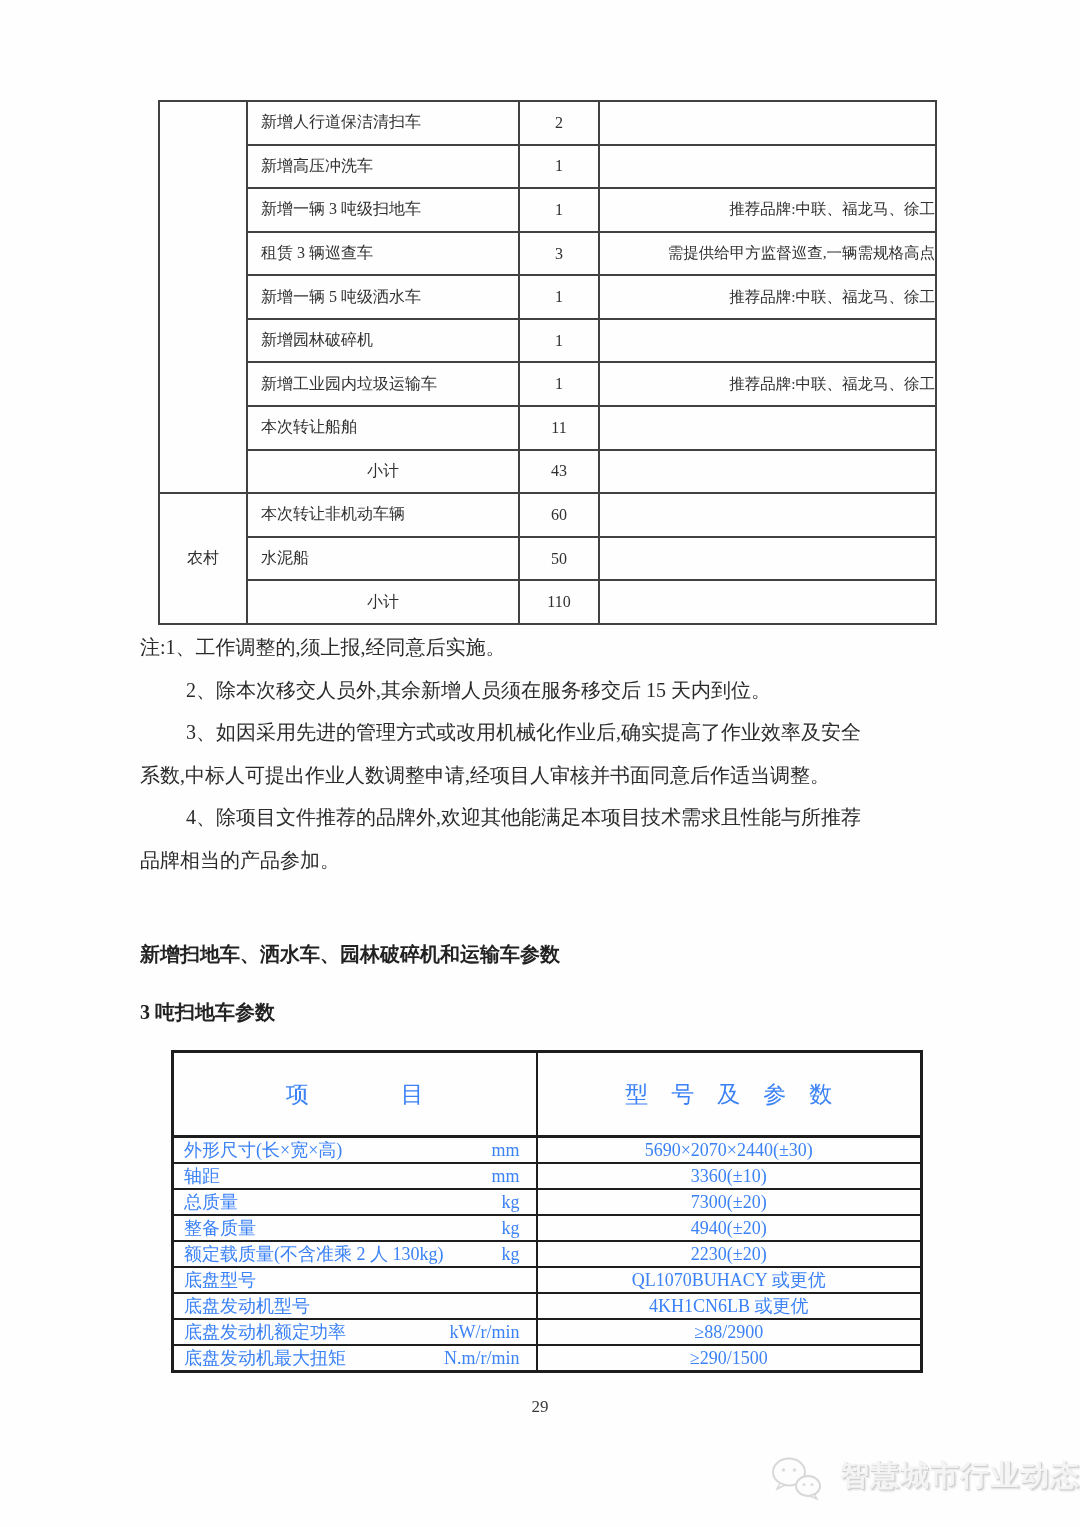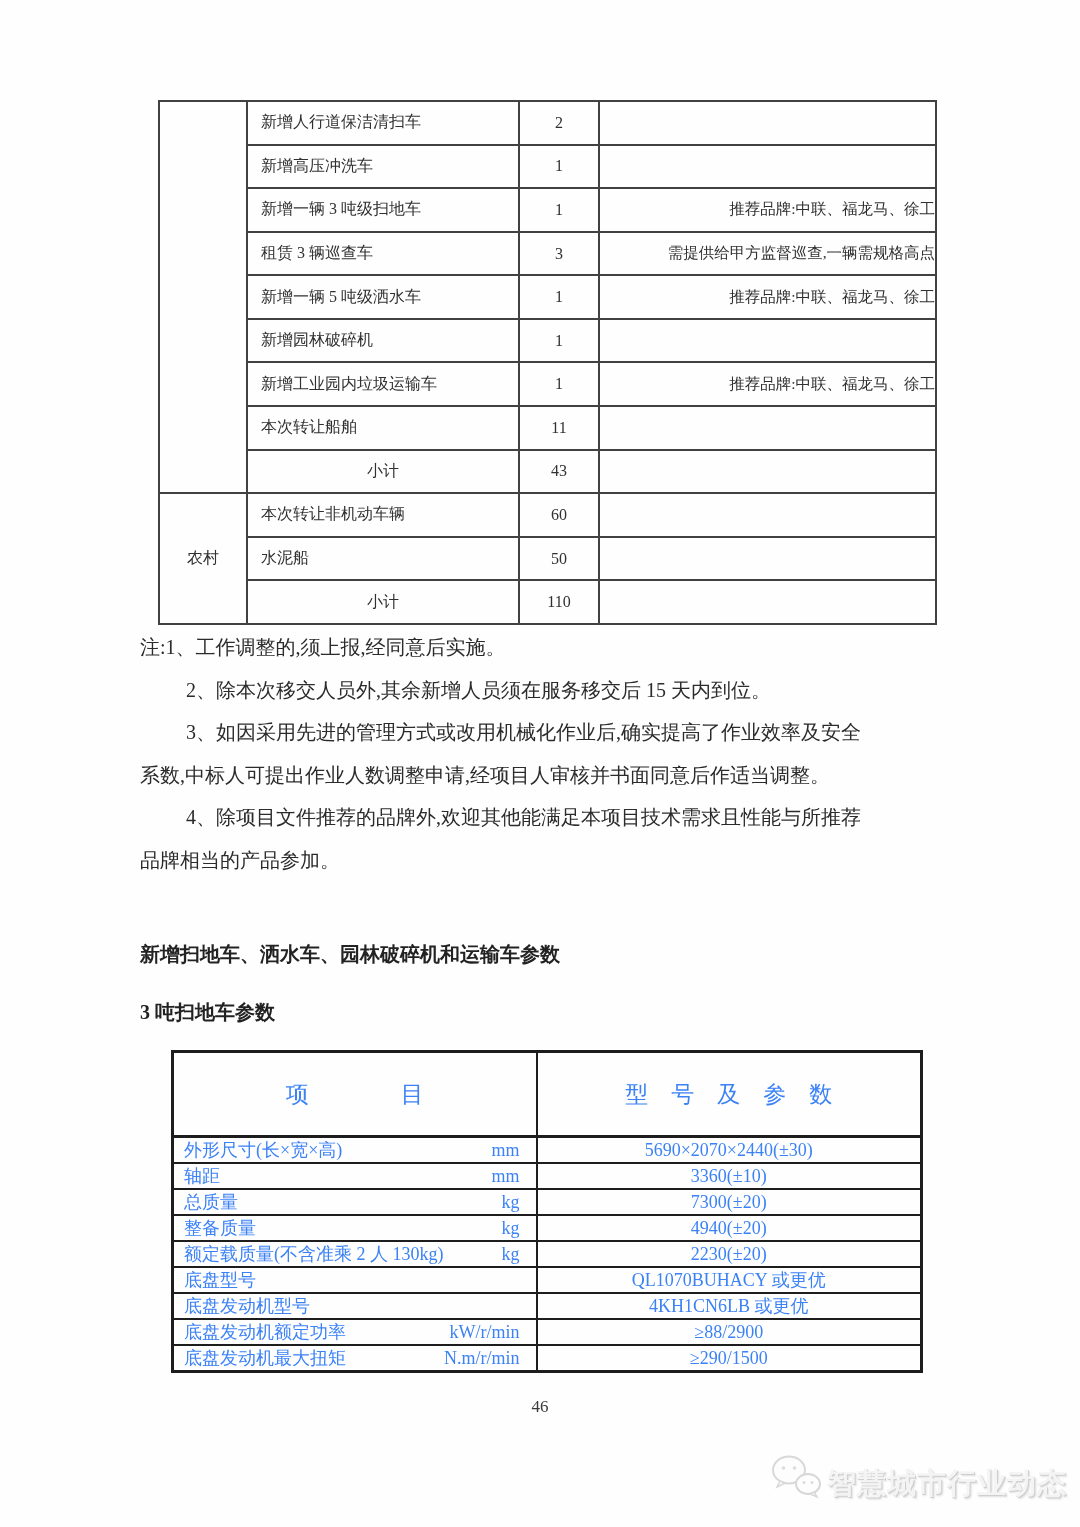--- a/index.html
+++ b/index.html
@@ -62,21 +62,21 @@
 
   
   .pagenum {
     position:absolute; left:0; top:1397px; width:1080px;
     text-align:center; font-size:17px; color:#3a3a3a;
   }
 
   
   .footer {
     position:absolute; left:770px; top:1456px; height:48px;
-    display:flex; align-items:flex-end; gap:5px;
+    display:flex; align-items:flex-start; gap:18px;
   }
   .footer .wm-text {
     font-size:29px; font-weight:bold; letter-spacing:1px;
     color:#f4f4f4;
     text-shadow:1px 1px 0 #cfcfcf, 2px 2px 2px #dedede;
     white-space:nowrap;
     font-family:"Liberation Sans", sans-serif;
   }
 </style>
 </head>
@@ -254,21 +254,21 @@
           <div class="lblwrap">
             <span>底盘发动机最大扭矩</span>
             <span>N.m/r/min</span>
           </div>
         </td>
       <td class="val">≥290/1500</td>
     </tr>
   </tbody>
 </table>
 
-<div class="pagenum">46</div>
+<div class="pagenum">29</div>
 
 <div class="footer">
   <span>
     <svg width="52" height="46" viewBox="0 0 52 46">
       <ellipse cx="19" cy="16" rx="16" ry="13.5" fill="#fdfdfd" stroke="#d8d8d8" stroke-width="2"></ellipse>
       <path d="M10 27 L7 33 L15 29 Z" fill="#fdfdfd" stroke="#d8d8d8" stroke-width="1.5"></path>
       <circle cx="13.5" cy="14" r="1.8" fill="#dcdcdc"></circle>
       <circle cx="24.5" cy="14" r="1.8" fill="#dcdcdc"></circle>
       <ellipse cx="38" cy="30" rx="12" ry="10" fill="#fdfdfd" stroke="#d8d8d8" stroke-width="2"></ellipse>
       <path d="M44 38 L47 43 L40 40 Z" fill="#fdfdfd" stroke="#d8d8d8" stroke-width="1.5"></path>

